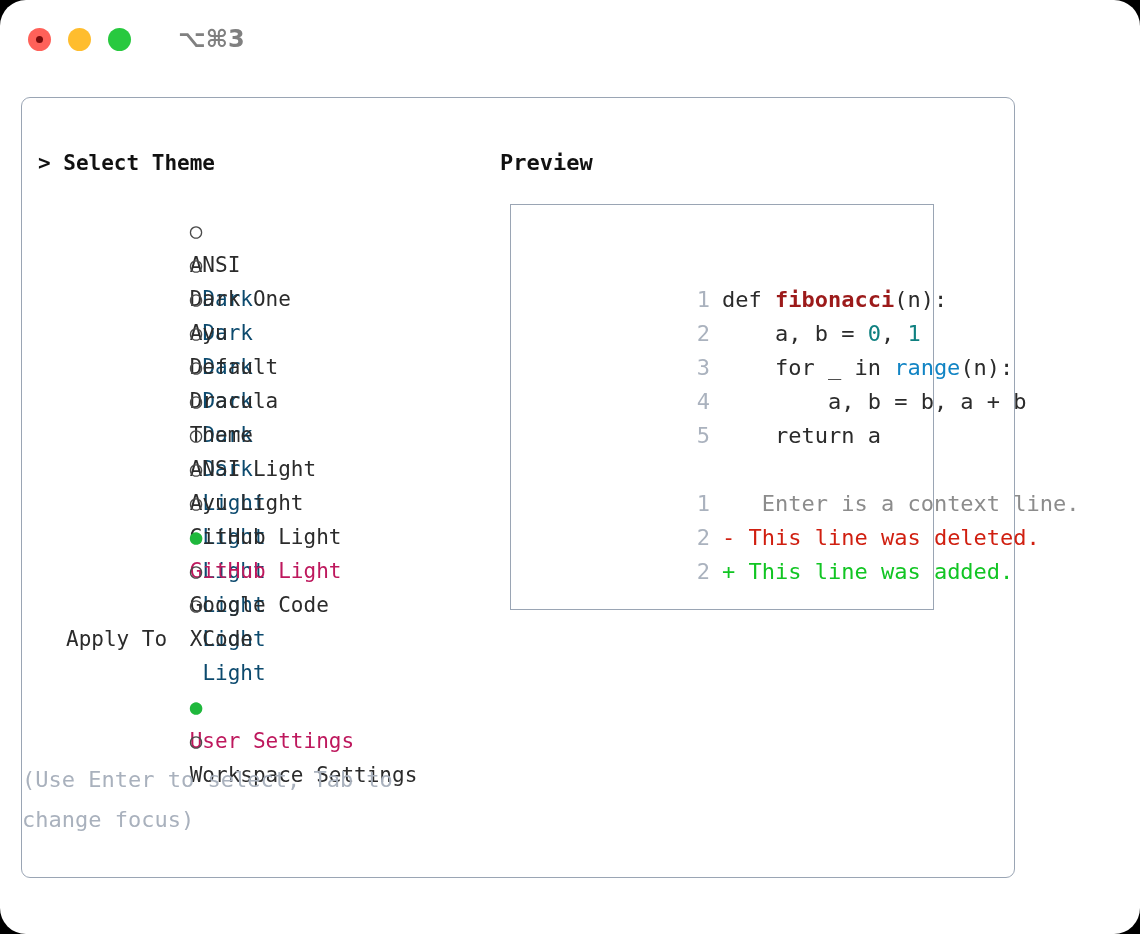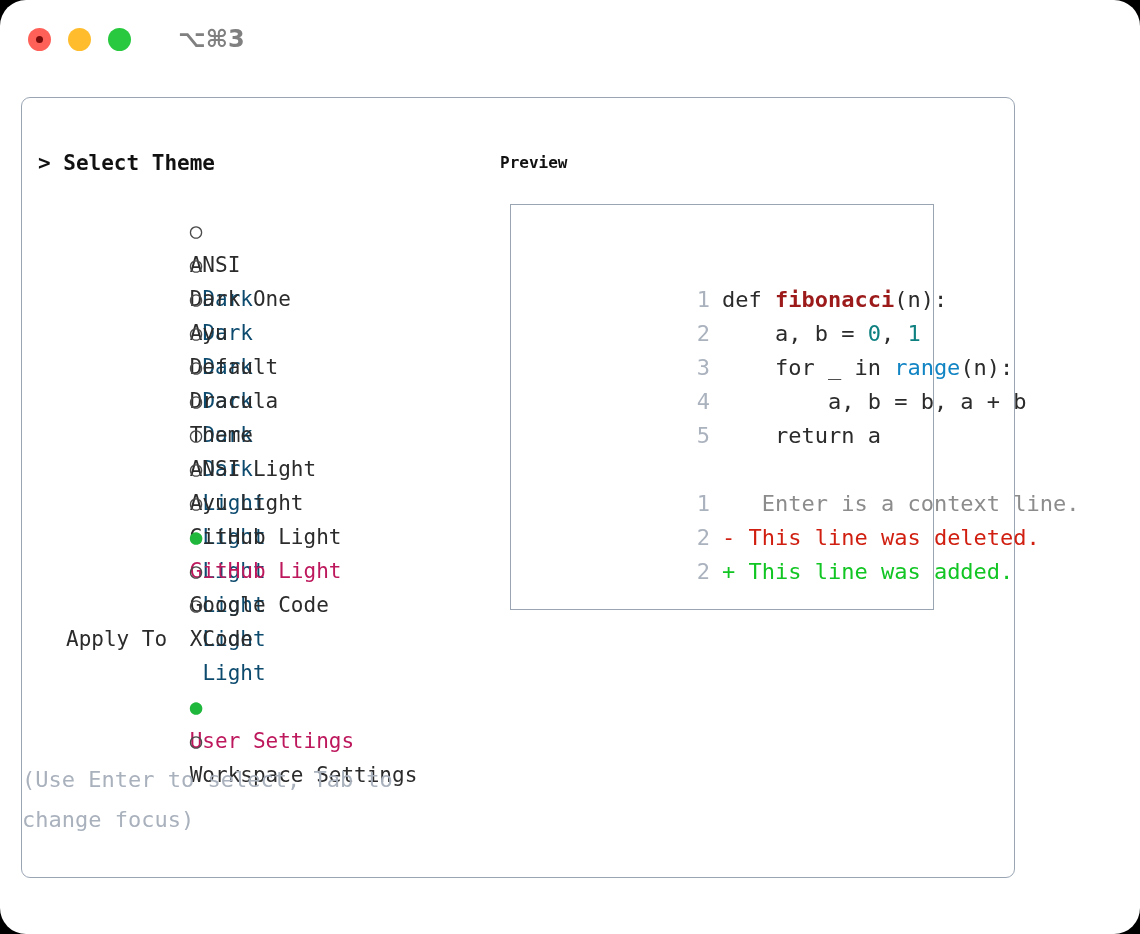--- a/index.html
+++ b/index.html
@@ -118,21 +118,21 @@
     color: #a9b1bd;
   }
 
   
   .right-col {
     position: absolute;
     left: 478px; top: 48px;
     width: 500px;
   }
   .preview-head {
-    font-size: 16px;
+    font-size: 22px;
     line-height: 34px;
     font-weight: bold;
     color: #111111;
     margin-bottom: 0;
   }
   .preview-box {
     position: absolute;
     left: 488px; top: 106px;
     width: 424px; height: 406px;
     border: 1.6px solid #9aa5b4;

